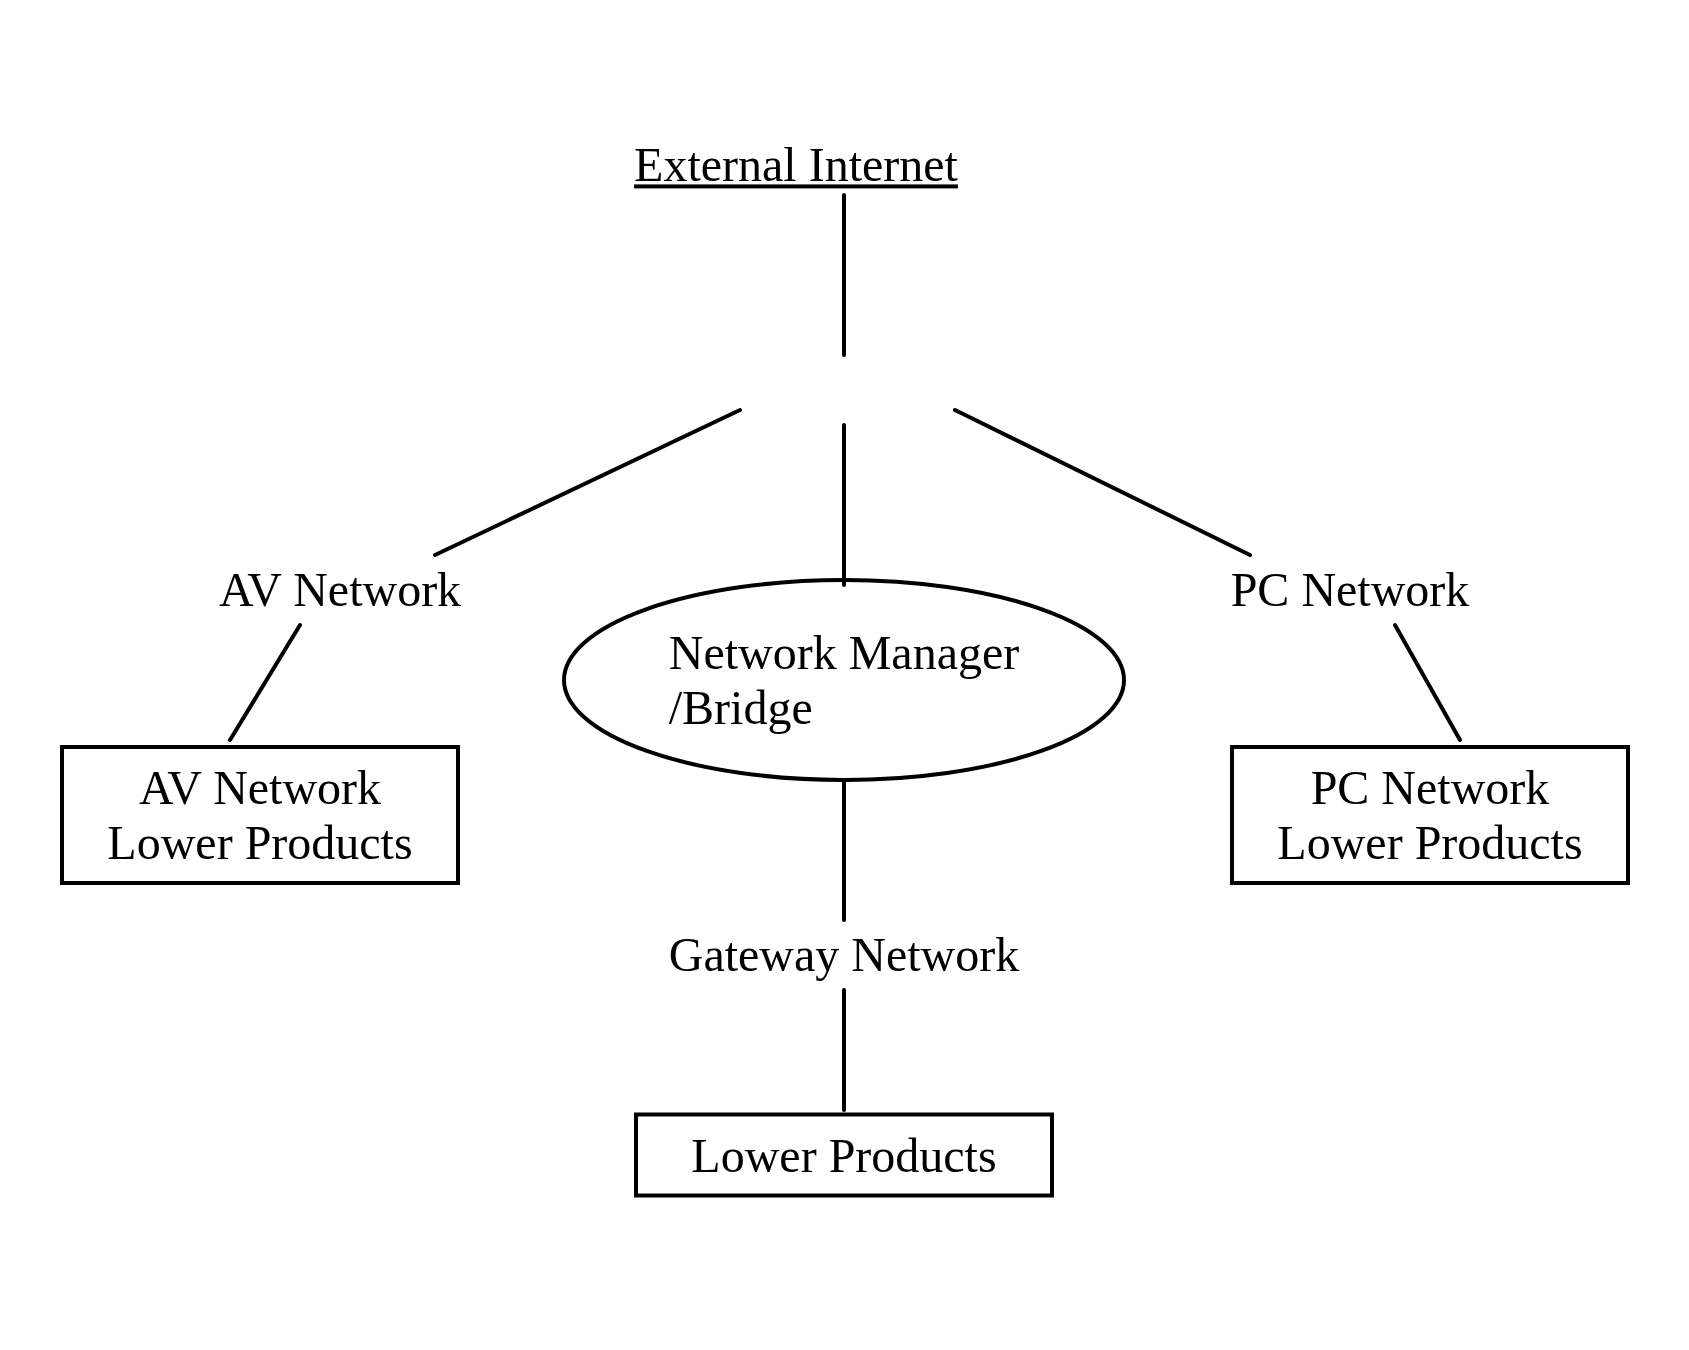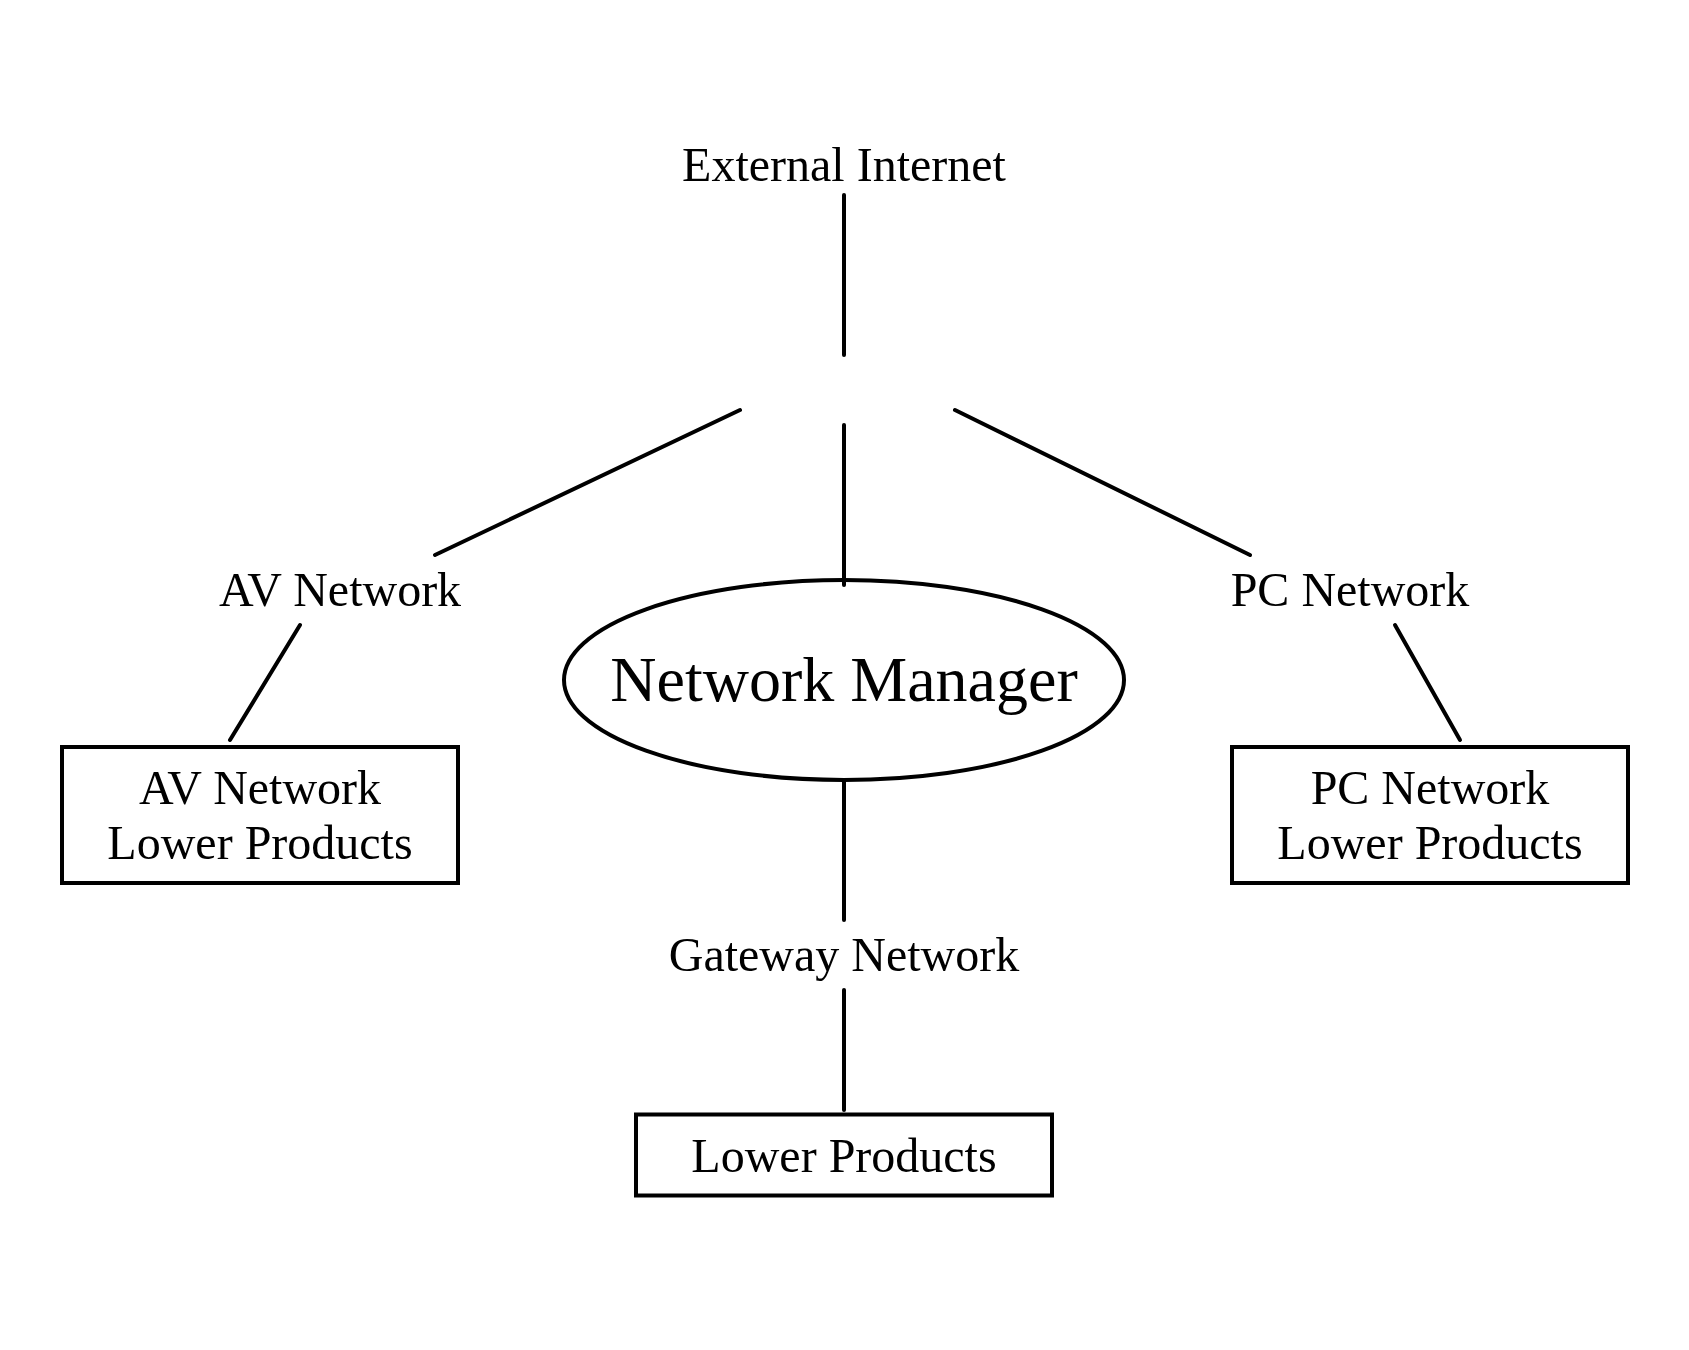--- a/index.html
+++ b/index.html
@@ -40,21 +40,21 @@
     line-height: 1.15;
     display: flex;
     flex-direction: column;
     justify-content: center;
     align-items: center;
     transform: translate(-50%, -50%);
     box-sizing: border-box;
   }
   .ellipse-label {
     position: absolute;
-    font-size: 64px;
+    font-size: 48px;
     line-height: 1.15;
     transform: translate(-50%, -50%);
     white-space: nowrap;
     font-family: Liberation Serif, serif;
   }
 </style>
 </head>
 <body>
 
 <div class="stage">
@@ -73,29 +73,30 @@
 
     <line x1="300" y1="625" x2="230" y2="740" stroke="#000" stroke-width="4" stroke-linecap="round"></line>
 
     <line x1="1395" y1="625" x2="1460" y2="740" stroke="#000" stroke-width="4" stroke-linecap="round"></line>
 
     <line x1="844" y1="780" x2="844" y2="920" stroke="#000" stroke-width="4" stroke-linecap="round"></line>
 
     <line x1="844" y1="990" x2="844" y2="1110" stroke="#000" stroke-width="4" stroke-linecap="round"></line>
   </svg>
 
-  <div class="label" style="left:844px; top:165px;">External Internet</div>
+  <div class="label" style="left:796px; top:165px;text-decoration:underline;">External Internet</div>
 
 
   <div class="label" style="left:340px; top:590px;">AV Network</div>
 
   <div class="label" style="left:1350px; top:590px;">PC Network</div>
 
   <div class="ellipse-label" style="left:844px; top:680px;">
     <div>Network Manager</div>
+    <div>/Bridge</div>
   </div>
 
   <div class="box" style="left:260px; top:815px; width:400px; height:140px;">
     <div>AV Network</div>
     <div>Lower Products</div>
   </div>
 
   <div class="box" style="left:1430px; top:815px; width:400px; height:140px;">
     <div>PC Network</div>
     <div>Lower Products</div>

